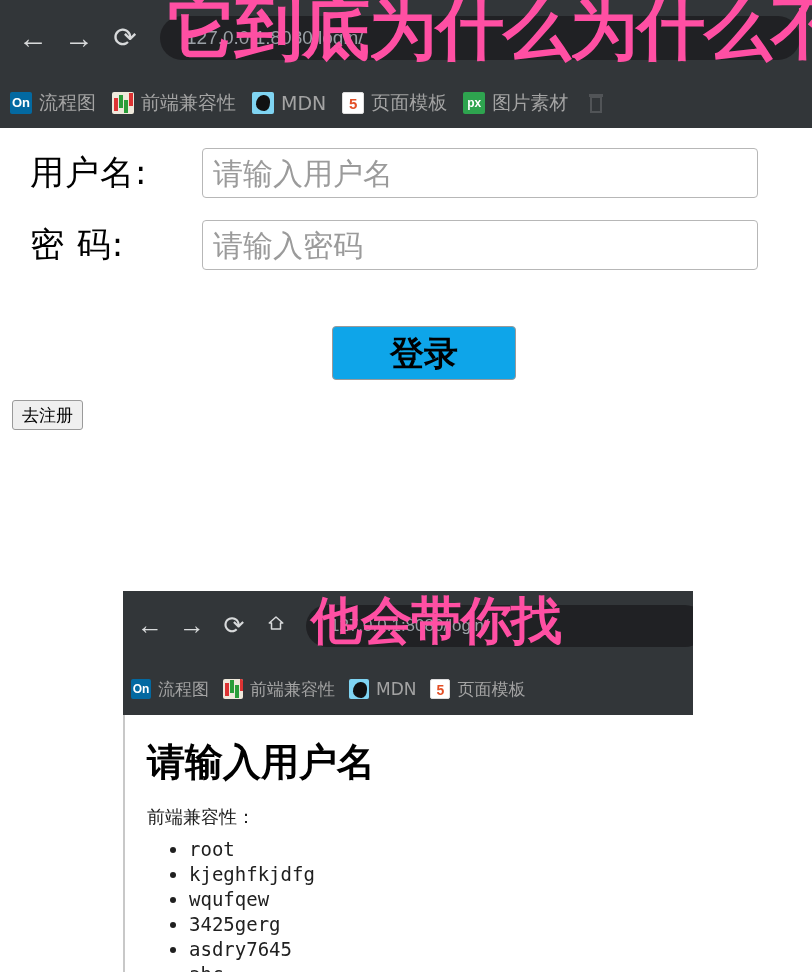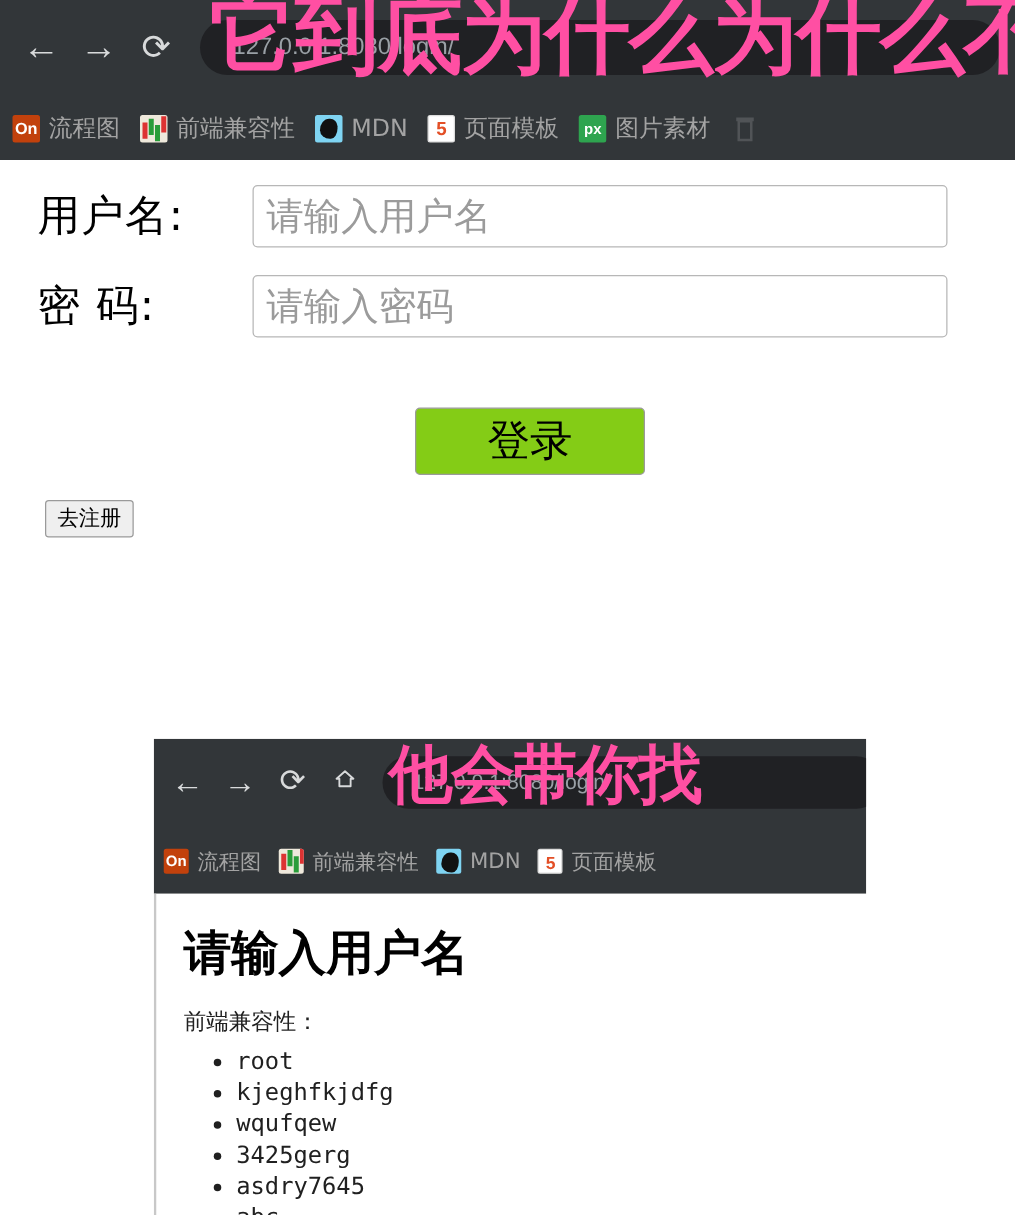--- a/index.html
+++ b/index.html
@@ -109,21 +109,21 @@
     border-radius: 2px;
     position: relative;
     overflow: hidden;
   }
   .bm-label {
     color: #a3a3a3;
     font-size: 19px;
     font-family: "DejaVu Sans", sans-serif;
   }
   .fav-on {
-    background: #c2410c;
+    background: #0369a1;
     color: #fff;
     font-size: 13px;
     font-weight: 700;
     line-height: 22px;
     text-align: center;
     font-family: "Liberation Sans", sans-serif;
   }
   .fav-chart { background: #efe9dc; }
   .fav-chart::before {
     content: "";
@@ -211,38 +211,38 @@
   .row-pass .form-label { width: 172px; }
   .row-user .text-input { width: 556px; }
   .row-pass .text-input { width: 556px; }
 
   .login-btn {
     position: absolute;
     left: 332px;
     top: 198px;
     width: 184px;
     height: 54px;
-    background: #84cc16;
+    background: #0ea5e9;
     border: 1px solid #9a9a9a;
     border-radius: 4px;
     font-size: 34px;
     color: #000;
     font-family: "DejaVu Sans", sans-serif;
     cursor: pointer;
     padding: 0;
     line-height: 50px;
+    font-weight: bold;
   }
 
   .bottom-row {
     position: absolute;
     left: 12px;
     top: 272px;
     display: flex;
     align-items: center;
-    margin-left: 24px;
   }
   .register-btn {
     background: #efefef;
     border: 1px solid #9a9a9a;
     border-radius: 3px;
     font-size: 17px;
     color: #000;
     padding: 4px 9px;
     font-family: "DejaVu Sans", sans-serif;
     cursor: pointer;

